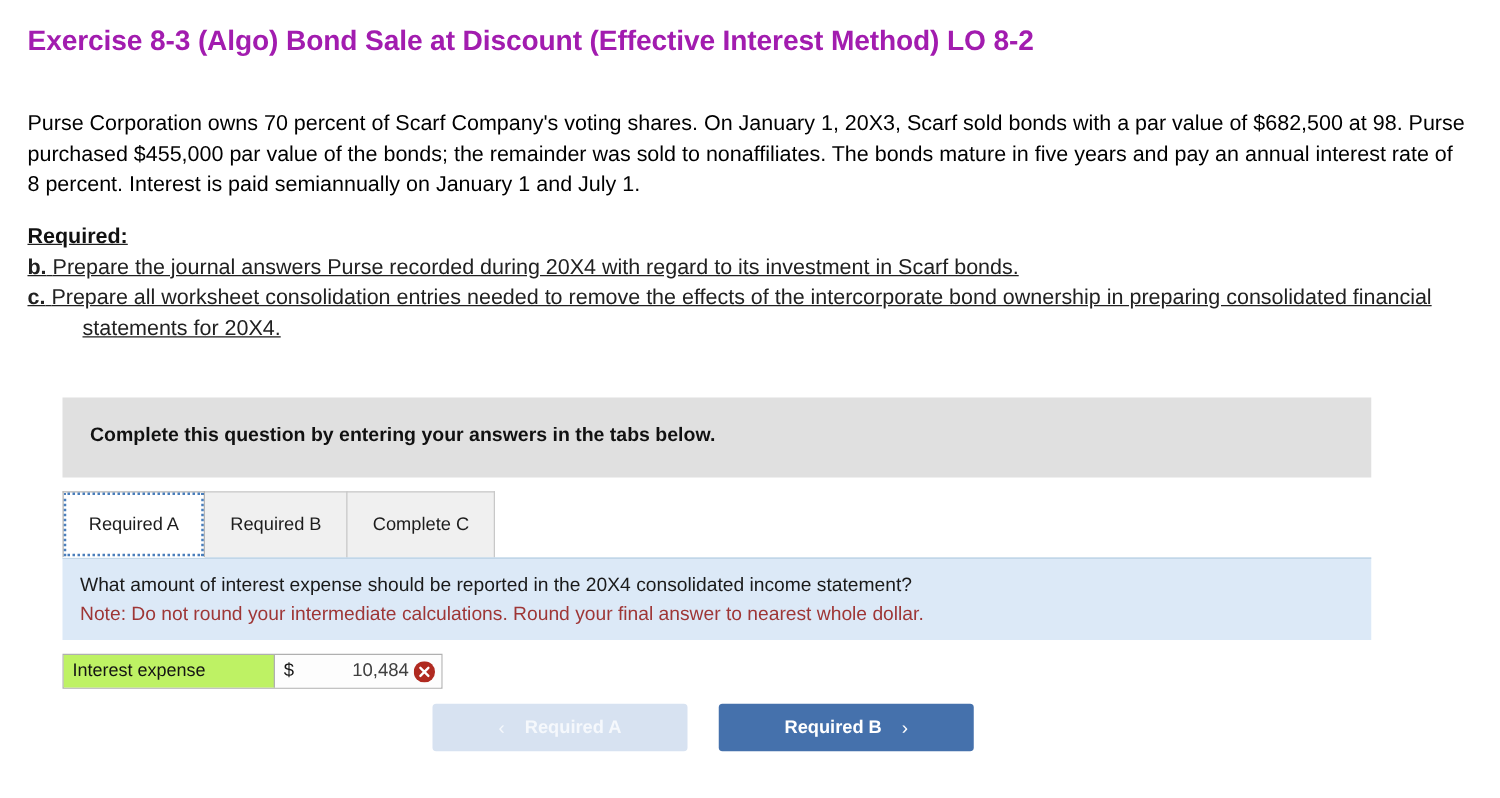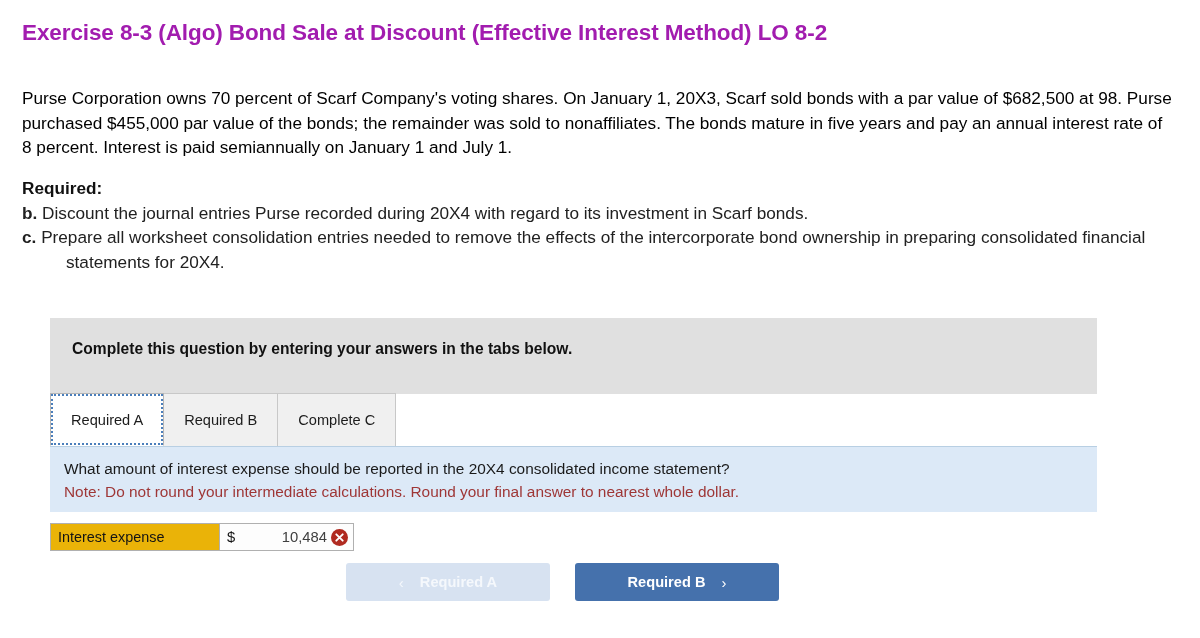--- a/index.html
+++ b/index.html
@@ -48,20 +48,21 @@
 
   
   .required-block {
     position: absolute;
     left: 22px;
     top: 176px;
     width: 1150px;
     font-size: 17.2px;
     line-height: 24.5px;
     color: #212121;
+    text-decoration: underline;
   }
   .required-heading {
     font-weight: bold;
     color: #111111;
   }
   .req-item {
     display: block;
     padding-left: 18px;
     text-indent: -18px;
   }
@@ -72,21 +73,21 @@
     padding-left: 44px;
     text-indent: -44px;
   }
 
   
   .instruction-banner {
     position: absolute;
     left: 50px;
     top: 318px;
     width: 1047px;
-    height: 76px;
+    height: 64px;
     background: #e0e0e0;
     box-sizing: border-box;
   }
   .instruction-banner .banner-text {
     position: absolute;
     left: 22px;
     top: 22px;
     font-size: 15.6px;
     font-weight: bold;
     color: #111111;
@@ -163,21 +164,21 @@
     top: 523px;
     height: 28px;
     display: flex;
     align-items: stretch;
     border: 1px solid #b0b0b0;
     box-sizing: border-box;
     background: #ffffff;
   }
   .answer-label {
     width: 169px;
-    background: #eab308;
+    background: #bef264;
     display: flex;
     align-items: center;
     padding-left: 7px;
     box-sizing: border-box;
     font-size: 14.4px;
     color: #141414;
     border-right: 1px solid #b0b0b0;
     white-space: nowrap;
   }
   .answer-value-cell {
@@ -254,21 +255,21 @@
 <div class="page">
 
   <div class="exercise-title">Exercise 8-3 (Algo) Bond Sale at Discount (Effective Interest Method) LO 8-2</div>
 
   <div class="problem-body">Purse Corporation owns 70 percent of Scarf Company's voting shares. On January 1, 20X3, Scarf sold bonds with a par value of $682,500 at 98. Purse purchased $455,000 par value of the bonds; the remainder was sold to nonaffiliates. The bonds mature in five years and pay an annual interest rate of 8 percent. Interest is paid semiannually on January 1 and July 1.</div>
 
   <div class="required-block">
     <div class="required-heading">Required:</div>
     <div class="req-item">
       <span class="req-letter">b.</span>
-      <span>Discount the journal entries Purse recorded during 20X4 with regard to its investment in Scarf bonds.</span>
+      <span>Prepare the journal answers Purse recorded during 20X4 with regard to its investment in Scarf bonds.</span>
     </div>
     <div class="req-item indent-wrap">
       <span class="req-letter">c.</span>
       <span>Prepare all worksheet consolidation entries needed to remove the effects of the intercorporate bond ownership in preparing consolidated financial statements for 20X4.</span>
     </div>
   </div>
 
   <div class="instruction-banner">
     <div class="banner-text">Complete this question by entering your answers in the tabs below.</div>
   </div>

